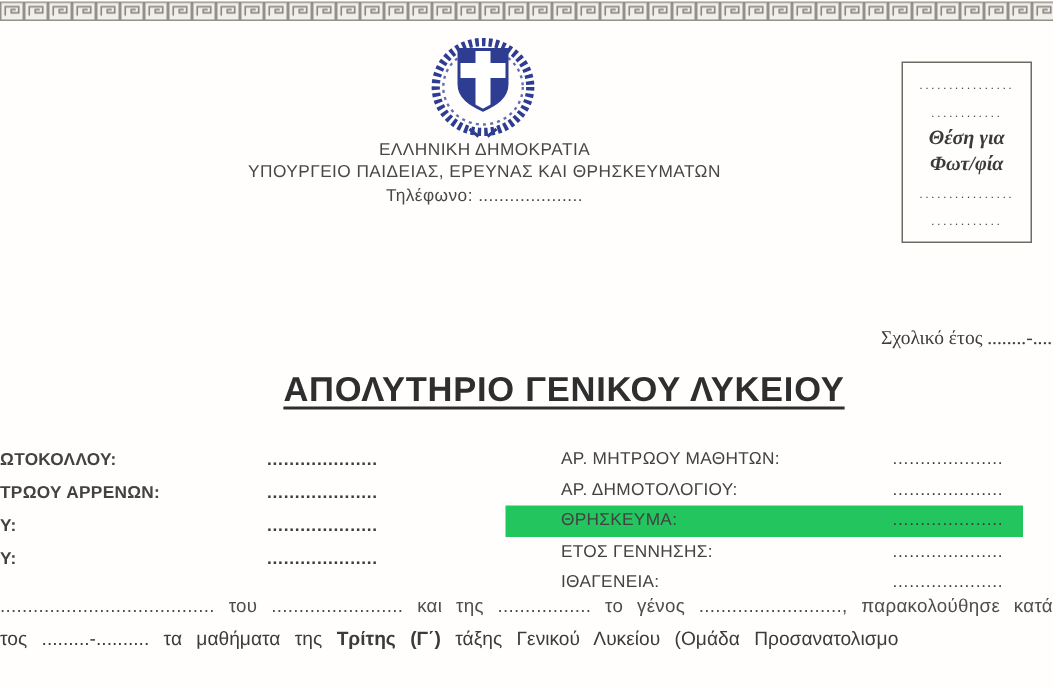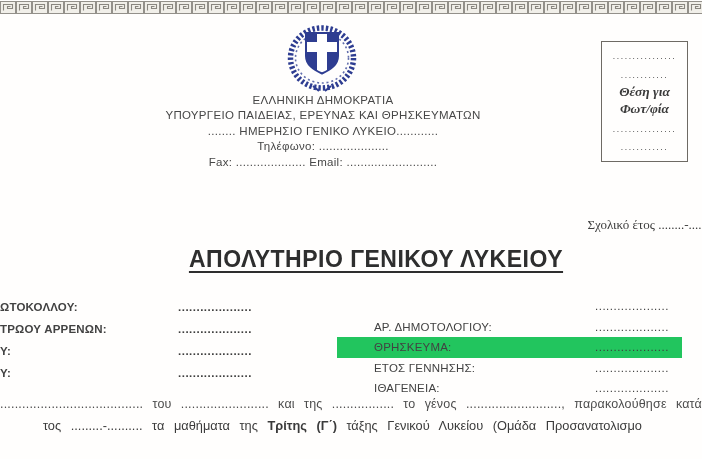--- a/index.html
+++ b/index.html
@@ -27,21 +27,21 @@
   .right-col{position:absolute;top:296px;left:337px;width:345px;font-size:11.5px;}
   .right-col .row{position:relative;height:20.5px;line-height:20.5px;}
   .right-col .lbl{padding-left:37px;}
   .right-col .val{position:absolute;left:258px;top:0;}
   .row .lbl{letter-spacing:0.2px;color:#424242;}
   .row .val{color:#3c3c3c;letter-spacing:0.5px;}
   .row.hl{background:#22c55e;}
   .body1{position:absolute;top:397px;left:0;width:702px;font-size:12.5px;color:#4d4d4d;
          white-space:nowrap;text-align:justify;text-align-last:justify;letter-spacing:0.2px;word-spacing:2px;}
   .body2{position:absolute;top:418px;left:0;width:574px;font-size:12.8px;color:#3b3b3b;
-         white-space:nowrap;text-align:justify;text-align-last:justify;word-spacing:6px;padding-left:43px;}
+         white-space:nowrap;text-align:justify;text-align-last:justify;word-spacing:6px;}
   .body2 b{font-weight:bold;}
 </style>
 </head>
 <body>
 
 <div class="page">
 
   <svg class="meander" width="702" height="16" xmlns="http://www.w3.org/2000/svg">
     <defs>
       <pattern id="gk" x="0" y="1" width="16" height="13" patternUnits="userSpaceOnUse">
@@ -64,23 +64,21 @@
       <rect x="31" y="10" width="10" height="45" fill="#ffffff"></rect>
       <rect x="17" y="21" width="38" height="10" fill="#ffffff"></rect>
     </g>
     <path d="M20,12 h32 v23 c0,9 -7.5,13.5 -16,17.5 c-8.5,-4 -16,-8.5 -16,-17.5 Z" fill="none" stroke="#2e3d91" stroke-width="2"></path>
     <path d="M27,65 l6,5 M45,65 l-6,5" stroke="#2e3d91" stroke-width="2" fill="none"></path>
   </svg>
 
   <div class="header">
     <div>ΕΛΛΗΝΙΚΗ ΔΗΜΟΚΡΑΤΙΑ</div>
     <div>ΥΠΟΥΡΓΕΙΟ ΠΑΙΔΕΙΑΣ, ΕΡΕΥΝΑΣ ΚΑΙ ΘΡΗΣΚΕΥΜΑΤΩΝ</div>
-    <div>........ ΗΜΕΡΗΣΙΟ ΓΕΝΙΚΟ ΛΥΚΕΙΟ............</div>
     <div>Τηλέφωνο: ....................</div>
-    <div>Fax: .................... Email: ..........................</div>
   </div>
 
   <div class="photo-box">
     <div class="pb-dots pb-d1">................</div>
     <div class="pb-dots pb-d2">............</div>
     <div class="pb-text pb-t1">Θέση για</div>
     <div class="pb-text">Φωτ/φία</div>
     <div class="pb-dots pb-d3">................</div>
     <div class="pb-dots pb-d4">............</div>
   </div>
@@ -105,20 +103,21 @@
       <span class="val">....................</span>
     </div>
     <div class="row">
       <span class="lbl">Υ:</span>
       <span class="val">....................</span>
     </div>
   </div>
 
   <div class="right-col">
     <div class="row">
+      <span class="lbl">ΑΡ. ΜΗΤΡΩΟΥ ΜΑΘΗΤΩΝ:</span>
       <span class="val">....................</span>
     </div>
     <div class="row">
       <span class="lbl">ΑΡ. ΔΗΜΟΤΟΛΟΓΙΟΥ:</span>
       <span class="val">....................</span>
     </div>
     <div class="row hl">
       <span class="lbl">ΘΡΗΣΚΕΥΜΑ:</span>
       <span class="val">....................</span>
     </div>

